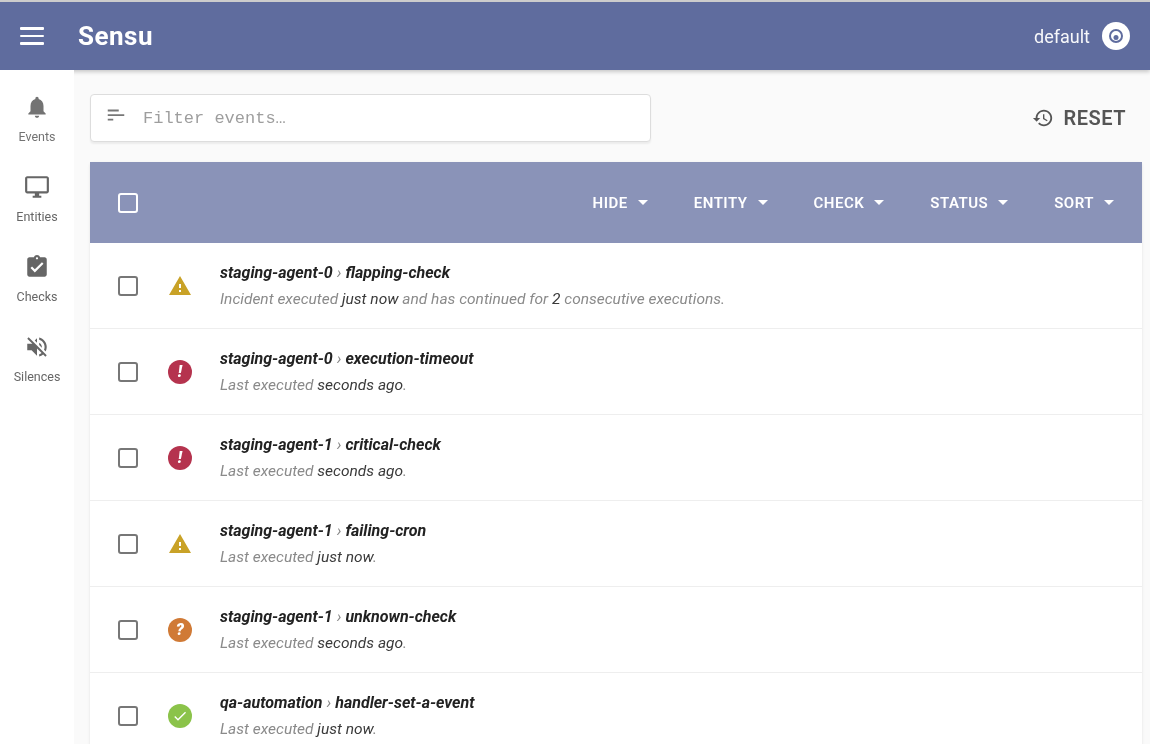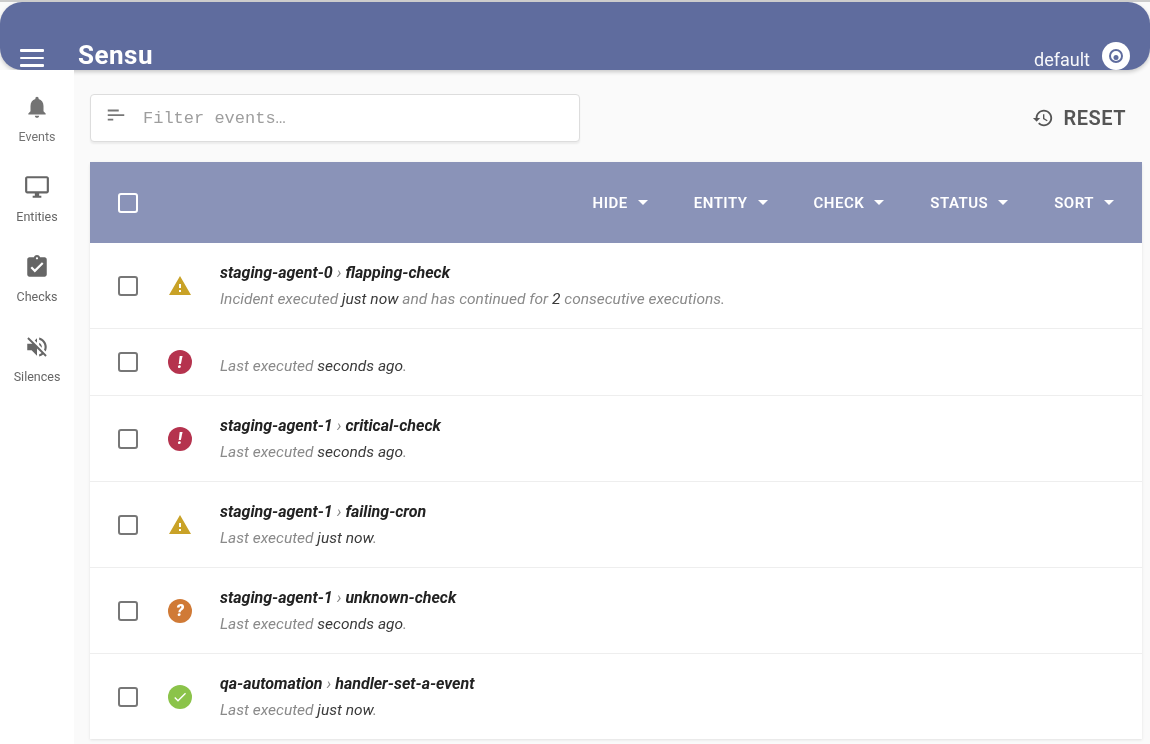--- a/index.html
+++ b/index.html
@@ -1,19 +1,19 @@
 <!DOCTYPE html>
 <html><head>
 <meta charset="utf-8">
 <style>
   * { box-sizing: border-box; margin: 0; padding: 0; }
   body { font-family: -apple-system, BlinkMacSystemFont, "Segoe UI", Roboto, Helvetica, Arial, sans-serif; background: #fafafa; color: #333; width: 1150px; height: 744px; overflow: hidden; position: relative; border-top: 2px solid #ccc; }
 
   
-  .header { background: #5f6c9e; height: 68px; display: flex; align-items: flex-end; padding: 0 20px; color: #fff; box-shadow: 0 2px 4px rgba(0,0,0,0.2); border-radius: 22px; }
+  .header { background: #5f6c9e; height: 68px; display: flex; align-items: center; padding: 0 20px; color: #fff; box-shadow: 0 2px 4px rgba(0,0,0,0.2); }
   .header .hamburger { display: flex; flex-direction: column; justify-content: center; gap: 5px; width: 24px; height: 24px; cursor: pointer; margin-right: 34px; }
   .header .hamburger span { height: 2.5px; background: #fff; border-radius: 1px; }
   .header .brand { font-size: 26px; font-weight: 700; letter-spacing: 0.5px; }
   .header .spacer { flex: 1; }
   .header .namespace { font-size: 18px; color: #fff; opacity: 0.95; margin-right: 12px; }
   .header .avatar { width: 28px; height: 28px; border-radius: 50%; background: #fff; display: flex; align-items: center; justify-content: center; }
   .header .avatar .inner { width: 14px; height: 14px; border: 2.5px solid #5f6c9e; border-radius: 50%; position: relative; }
   .header .avatar .inner::after { content:""; position:absolute; bottom:1px; left:50%; transform:translateX(-50%); width:5px; height:5px; background:#5f6c9e; border-radius:50%; }
 
   
@@ -22,21 +22,21 @@
   
   .sidebar { width: 74px; background: #fff; display: flex; flex-direction: column; align-items: center; padding-top: 24px; gap: 30px; }
   .side-item { display: flex; flex-direction: column; align-items: center; gap: 6px; cursor: pointer; color: #666; font-size: 12.5px; }
   .side-item.active { color: #737373; }
   .side-item .icon svg { width: 26px; height: 26px; fill: currentColor; }
 
   
   .main { flex: 1; padding: 24px 8px 0 16px; overflow-y: auto; }
 
   .toolbar { display: flex; align-items: center; margin-bottom: 20px; padding-right: 12px; }
-  .searchbox { display: flex; align-items: center; width: 490px; height: 48px; background: #fff; border: 1px solid #ddd; border-radius: 4px; box-shadow: 0 2px 2px rgba(0,0,0,0.06); padding: 0 14px; gap: 16px; }
+  .searchbox { display: flex; align-items: center; width: 561px; height: 48px; background: #fff; border: 1px solid #ddd; border-radius: 4px; box-shadow: 0 2px 2px rgba(0,0,0,0.06); padding: 0 14px; gap: 16px; }
   .searchbox .filter-icon svg { width: 22px; height: 22px; fill: #777; }
   .searchbox input { border: none; outline: none; font-size: 17px; font-family: "SFMono-Regular", Consolas, "Liberation Mono", Menlo, monospace; color: #333; flex: 1; background: transparent; }
   .searchbox input::placeholder { color: #9e9e9e; }
   .toolbar .spacer { flex: 1; }
   .reset-btn { display: flex; align-items: center; gap: 10px; color: #555; font-size: 20px; font-weight: 600; letter-spacing: 0.5px; cursor: pointer; padding: 8px 4px; }
   .reset-btn svg { width: 22px; height: 22px; fill: #555; }
 
   
   .table { background: #fff; border-radius: 3px 3px 0 0; box-shadow: 0 1px 3px rgba(0,0,0,0.1); }
   .thead { background: #8a93b8; height: 81px; display: flex; align-items: center; padding: 0 28px; color: #fff; }
@@ -175,20 +175,21 @@
             </span>
             <div class="content">
               <div class="title"><b>staging-agent-0</b><span class="sep">›</span><b>flapping-check</b></div>
               <div class="subtitle"><span>Incident executed </span><span class="emph">just now</span><span> and has continued for </span><span class="emph">2</span><span> consecutive executions.</span></div>
             </div>
           </div>
           <div class="row">
             <div class="checkbox"></div>
             <span class="status-icon st-critical">!</span>
             <div class="content">
+              <div class="title"><b>staging-agent-0</b><span class="sep">›</span><b>execution-timeout</b></div>
               <div class="subtitle"><span>Last executed </span><span class="emph">seconds ago</span><span></span><span class="emph"></span><span>.</span></div>
             </div>
           </div>
           <div class="row">
             <div class="checkbox"></div>
             <span class="status-icon st-critical">!</span>
             <div class="content">
               <div class="title"><b>staging-agent-1</b><span class="sep">›</span><b>critical-check</b></div>
               <div class="subtitle"><span>Last executed </span><span class="emph">seconds ago</span><span></span><span class="emph"></span><span>.</span></div>
             </div>

